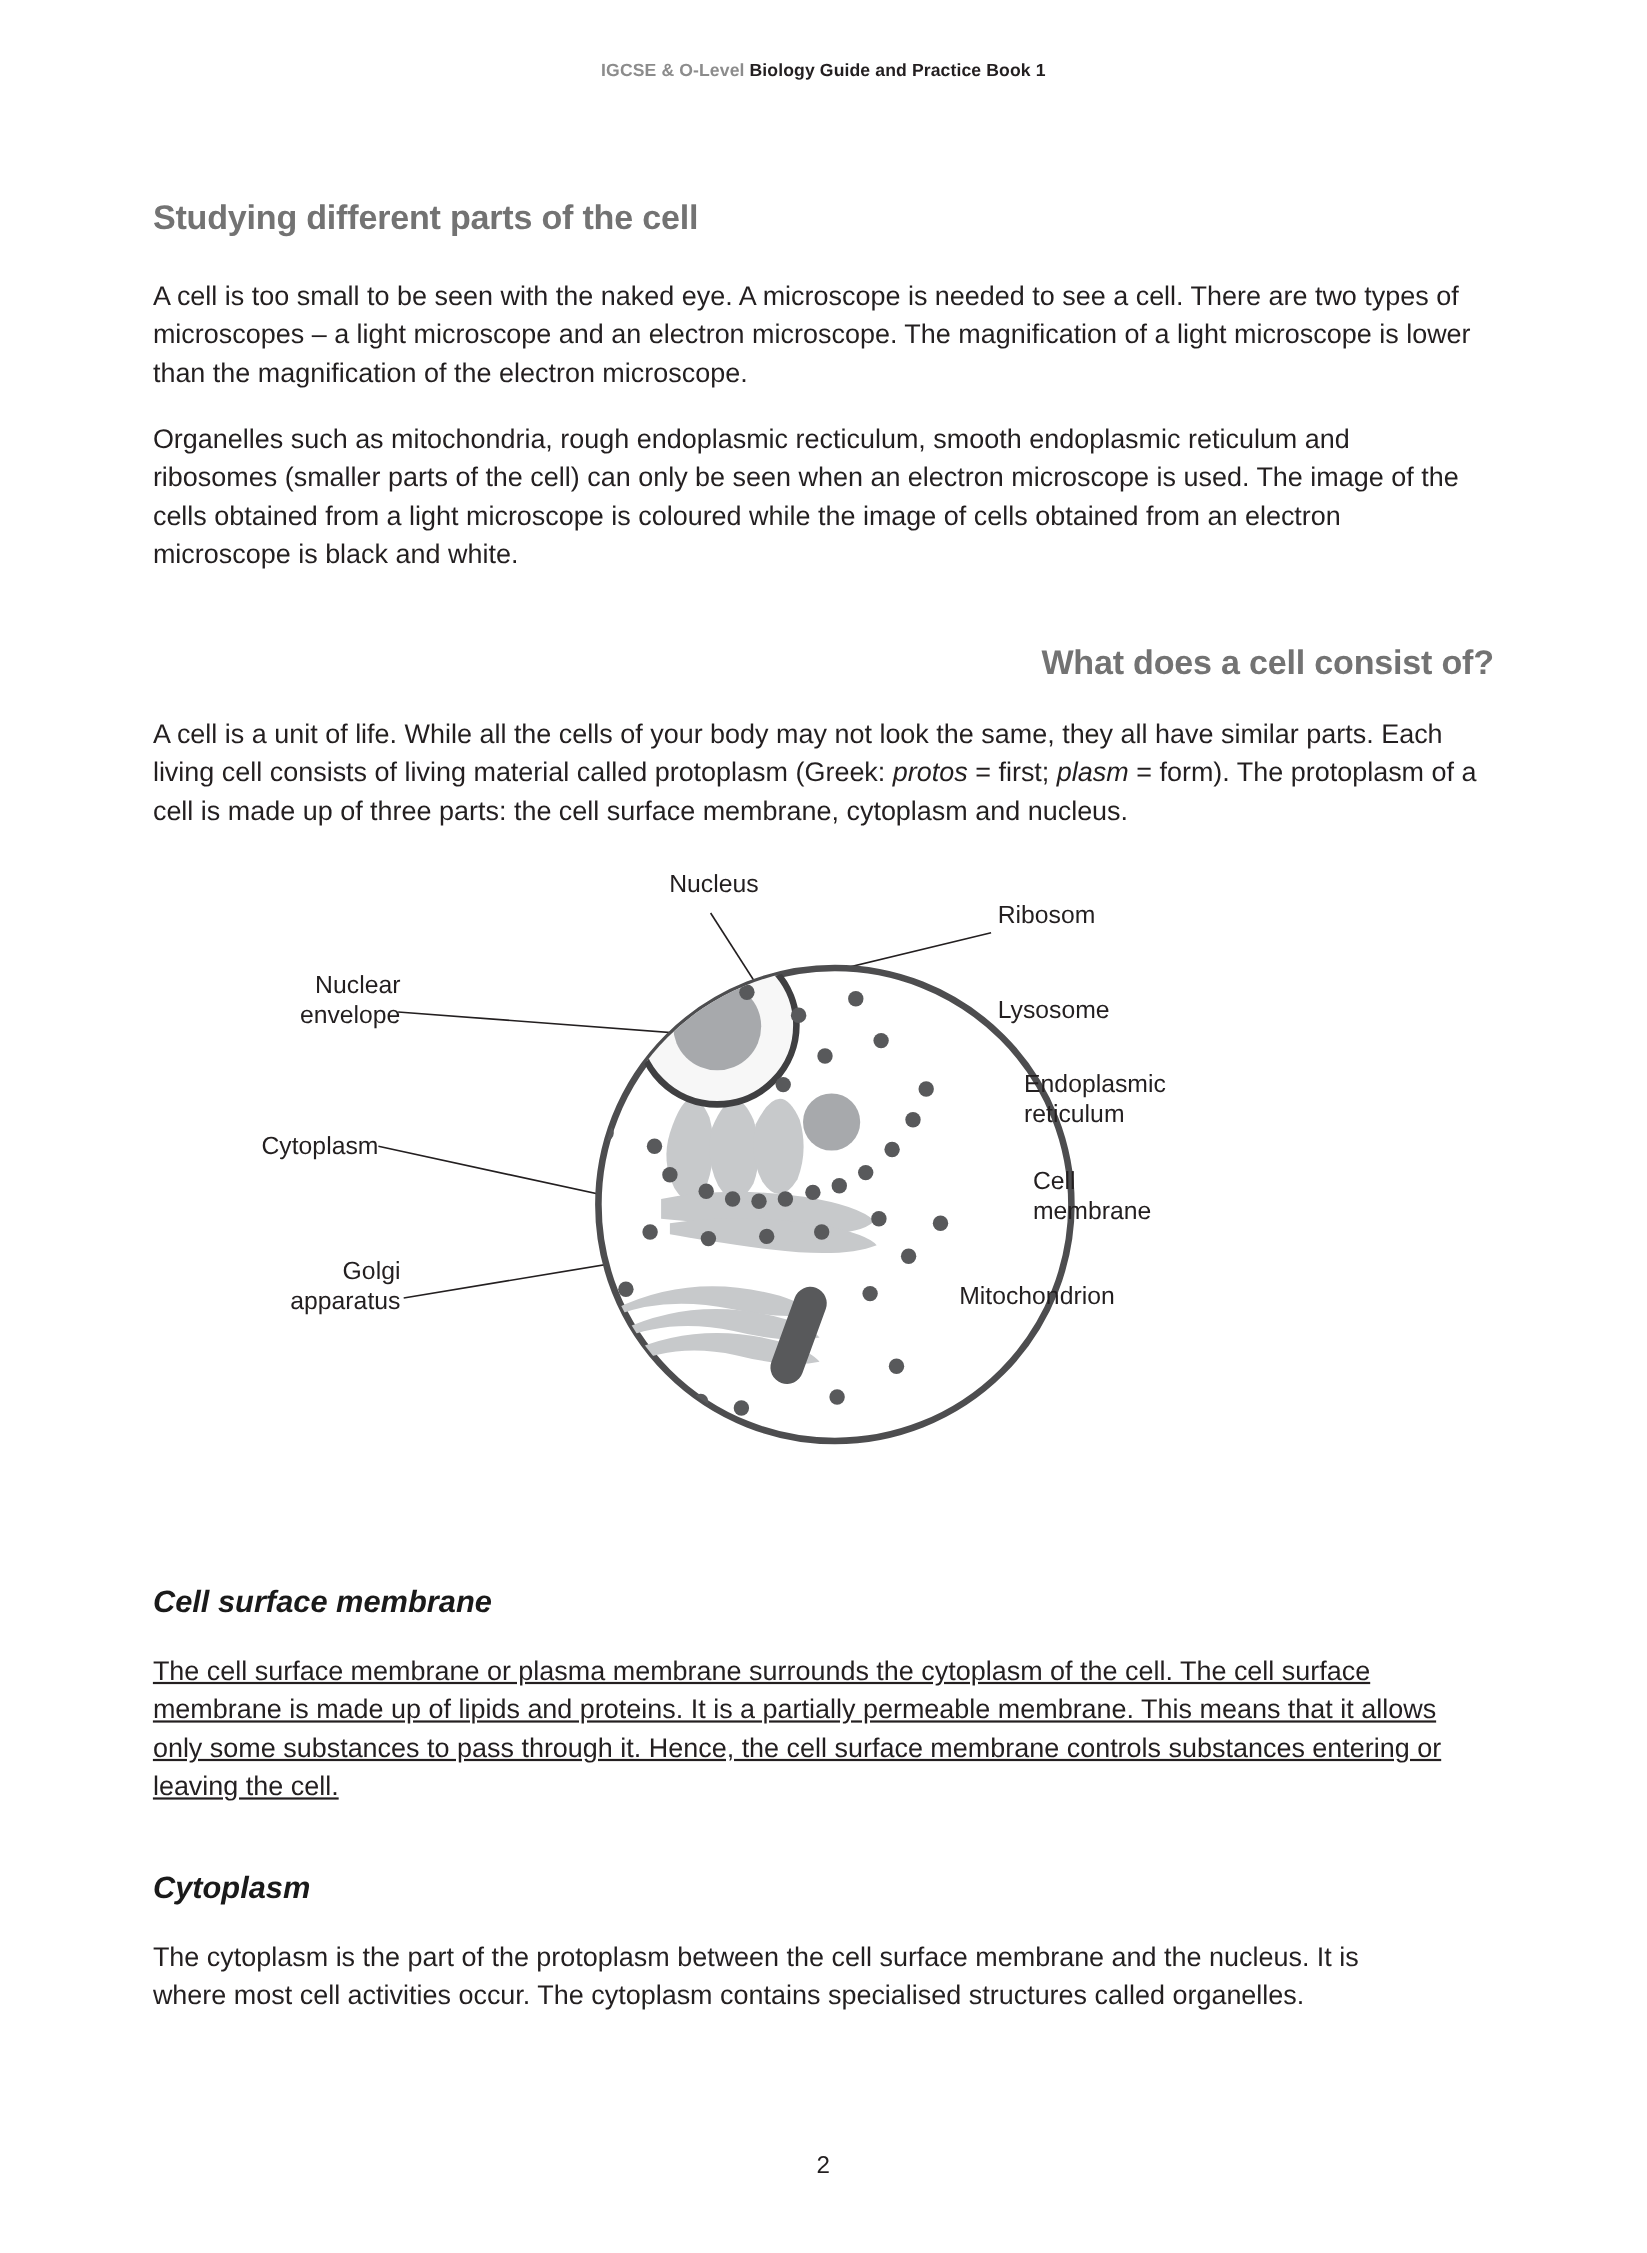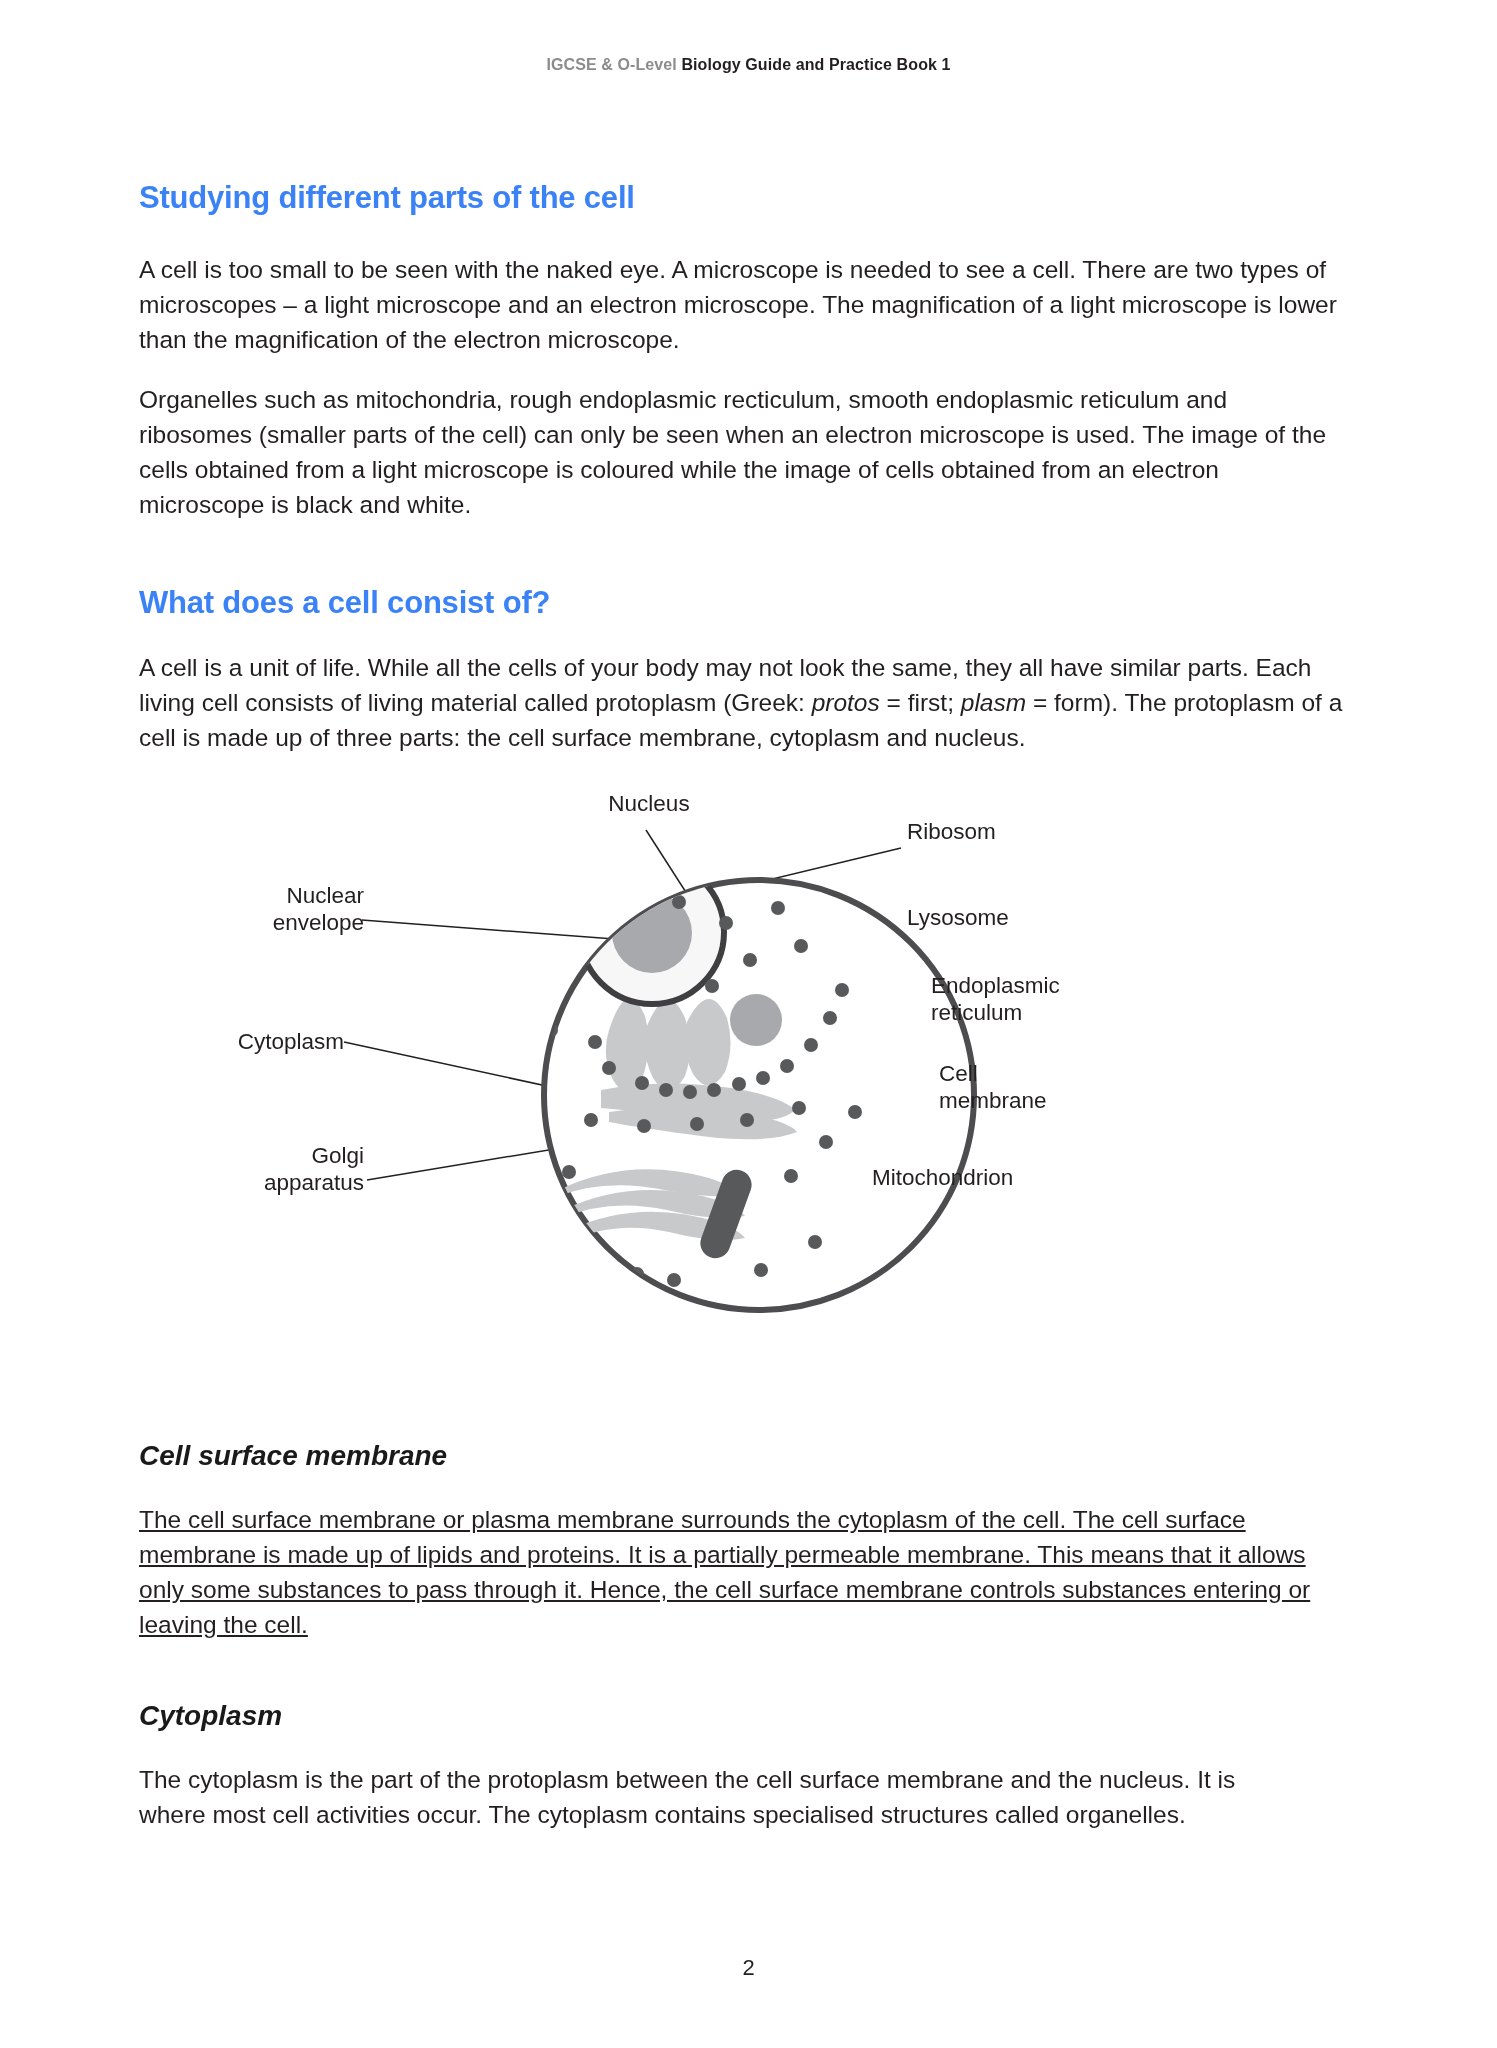--- a/index.html
+++ b/index.html
@@ -23,21 +23,21 @@
     font-size:16px;
     font-weight:bold;
     letter-spacing:.1px;
   }
   .runhead .light{color:#8c8c8c;font-weight:bold;}
   .runhead .dark{color:#231f20;font-weight:bold;}
   h2.section{
     font-size:31px;
     font-weight:bold;
     letter-spacing:-.2px;
-    color:#3b82f6;
+    color:#737373;
     margin:0;
   }
   h3.sub{
     font-size:28px;
     font-style:italic;
     font-weight:bold;
     color:#1a1a1a;
     margin:0;
   }
   p.body{
@@ -96,21 +96,21 @@
   </div>
 
   <div class="blk" style="left:139px;top:252px;width:1203px;">
     <p class="body">A cell is too small to be seen with the naked eye. A microscope is needed to see a cell. There are two types of microscopes – a light microscope and an electron microscope. The magnification of a light microscope is lower than the magnification of the electron microscope.</p>
   </div>
 
   <div class="blk" style="left:139px;top:382px;width:1190px;">
     <p class="body">Organelles such as mitochondria, rough endoplasmic recticulum, smooth endoplasmic reticulum and ribosomes (smaller parts of the cell) can only be seen when an electron microscope is used. The image of the cells obtained from a light microscope is coloured while the image of cells obtained from an electron microscope is black and white.</p>
   </div>
 
-  <div class="blk" style="left:139px;top:585px;">
+  <div class="blk" style="left:139px;top:585px;text-align:right;">
     <h2 class="section">What does a cell consist of?</h2>
   </div>
 
   <div class="blk" style="left:139px;top:650px;width:1216px;">
     <p class="body"><span>A cell is a unit of life. While all the cells of your body may not look the same, they all have similar parts. Each living cell consists of living material called protoplasm (Greek: </span><i>protos</i><span> = first; </span><i>plasm</i><span> = form). The protoplasm of a cell is made up of three parts: the cell surface membrane, cytoplasm and nucleus.</span></p>
   </div>
 
   <div class="figure">
 
     <svg width="1219" height="560" viewBox="0 0 1219 560">

